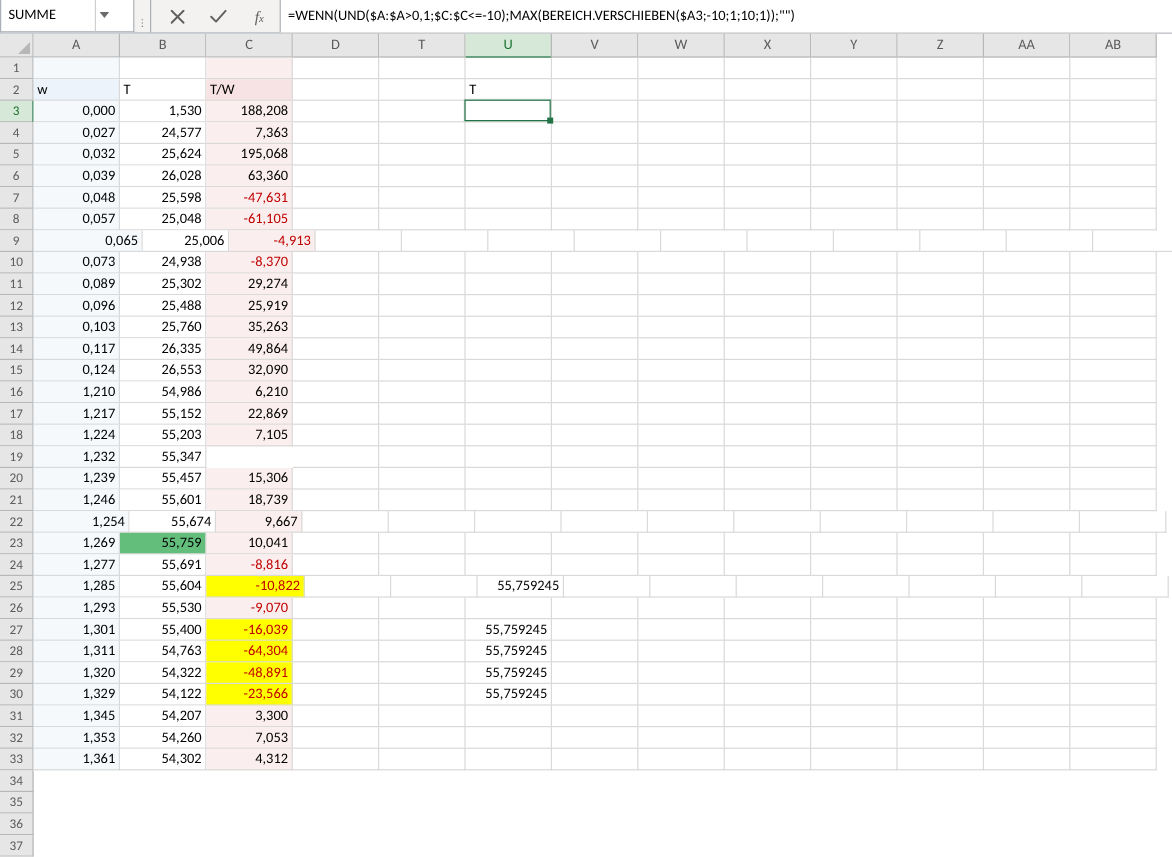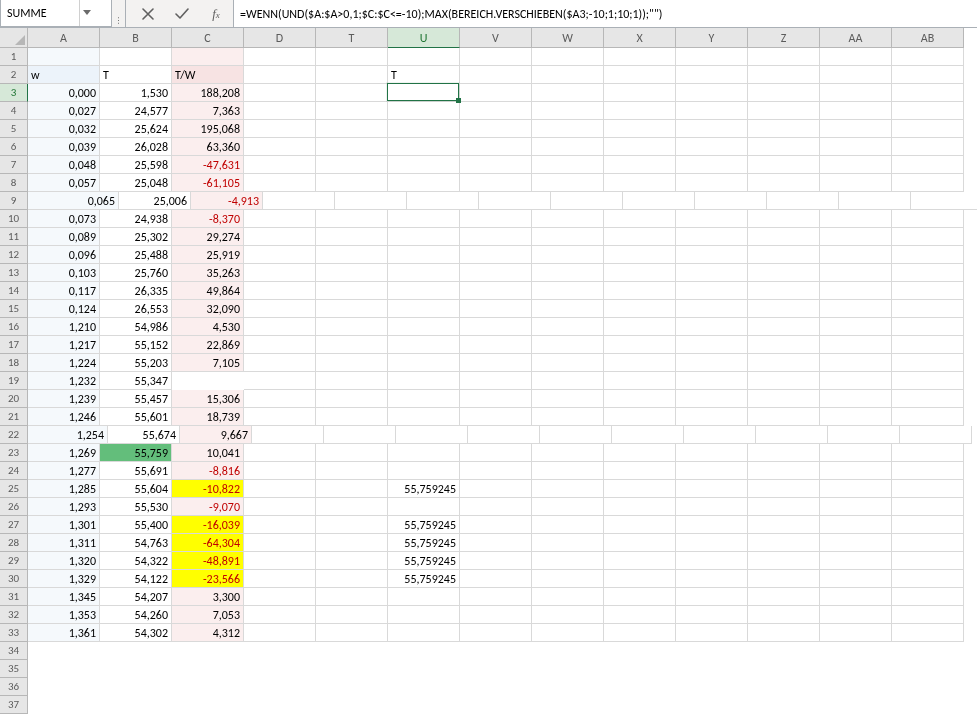--- a/index.html
+++ b/index.html
@@ -512,21 +512,21 @@
         <div class="cell  right" style="width: 72px;"></div>
         <div class="cell  right" style="width: 72px;"></div>
         <div class="cell  right" style="width: 72px;"></div>
         <div class="cell  right" style="width: 72px;"></div>
         <div class="cell  right" style="width: 72px;"></div>
         <div class="cell  right" style="width: 72px;"></div>
       </div>
       <div class="row">
         <div class="cell colA right" style="width: 72px;">1,210</div>
         <div class="cell colB right" style="width: 72px;">54,986</div>
-        <div class="cell colC right" style="width: 72px;">4,530</div>
+        <div class="cell colC right" style="width: 72px;">6,210</div>
         <div class="cell  right" style="width: 72px;"></div>
         <div class="cell  right" style="width: 72px;"></div>
         <div class="cell  right" style="width: 72px;"></div>
         <div class="cell  right" style="width: 72px;"></div>
         <div class="cell  right" style="width: 72px;"></div>
         <div class="cell  right" style="width: 72px;"></div>
         <div class="cell  right" style="width: 72px;"></div>
         <div class="cell  right" style="width: 72px;"></div>
         <div class="cell  right" style="width: 72px;"></div>
         <div class="cell  right" style="width: 72px;"></div>
@@ -647,21 +647,21 @@
         <div class="cell  right" style="width: 72px;"></div>
         <div class="cell  right" style="width: 72px;"></div>
         <div class="cell  right" style="width: 72px;"></div>
         <div class="cell  right" style="width: 72px;"></div>
         <div class="cell  right" style="width: 72px;"></div>
         <div class="cell  right" style="width: 72px;"></div>
       </div>
       <div class="row">
         <div class="cell colA right" style="width: 72px;">1,285</div>
         <div class="cell colB right" style="width: 72px;">55,604</div>
-        <div class="cell colC right neg hl-yellow" style="width: 72px;">-10,822</div>
+        <div class="cell colC right neg hl-yellow" style="width: 82px;">-10,822</div>
         <div class="cell  right" style="width: 72px;"></div>
         <div class="cell  right" style="width: 72px;"></div>
         <div class="cell  right" style="width: 72px;">55,759245</div>
         <div class="cell  right" style="width: 72px;"></div>
         <div class="cell  right" style="width: 72px;"></div>
         <div class="cell  right" style="width: 72px;"></div>
         <div class="cell  right" style="width: 72px;"></div>
         <div class="cell  right" style="width: 72px;"></div>
         <div class="cell  right" style="width: 72px;"></div>
         <div class="cell  right" style="width: 72px;"></div>

